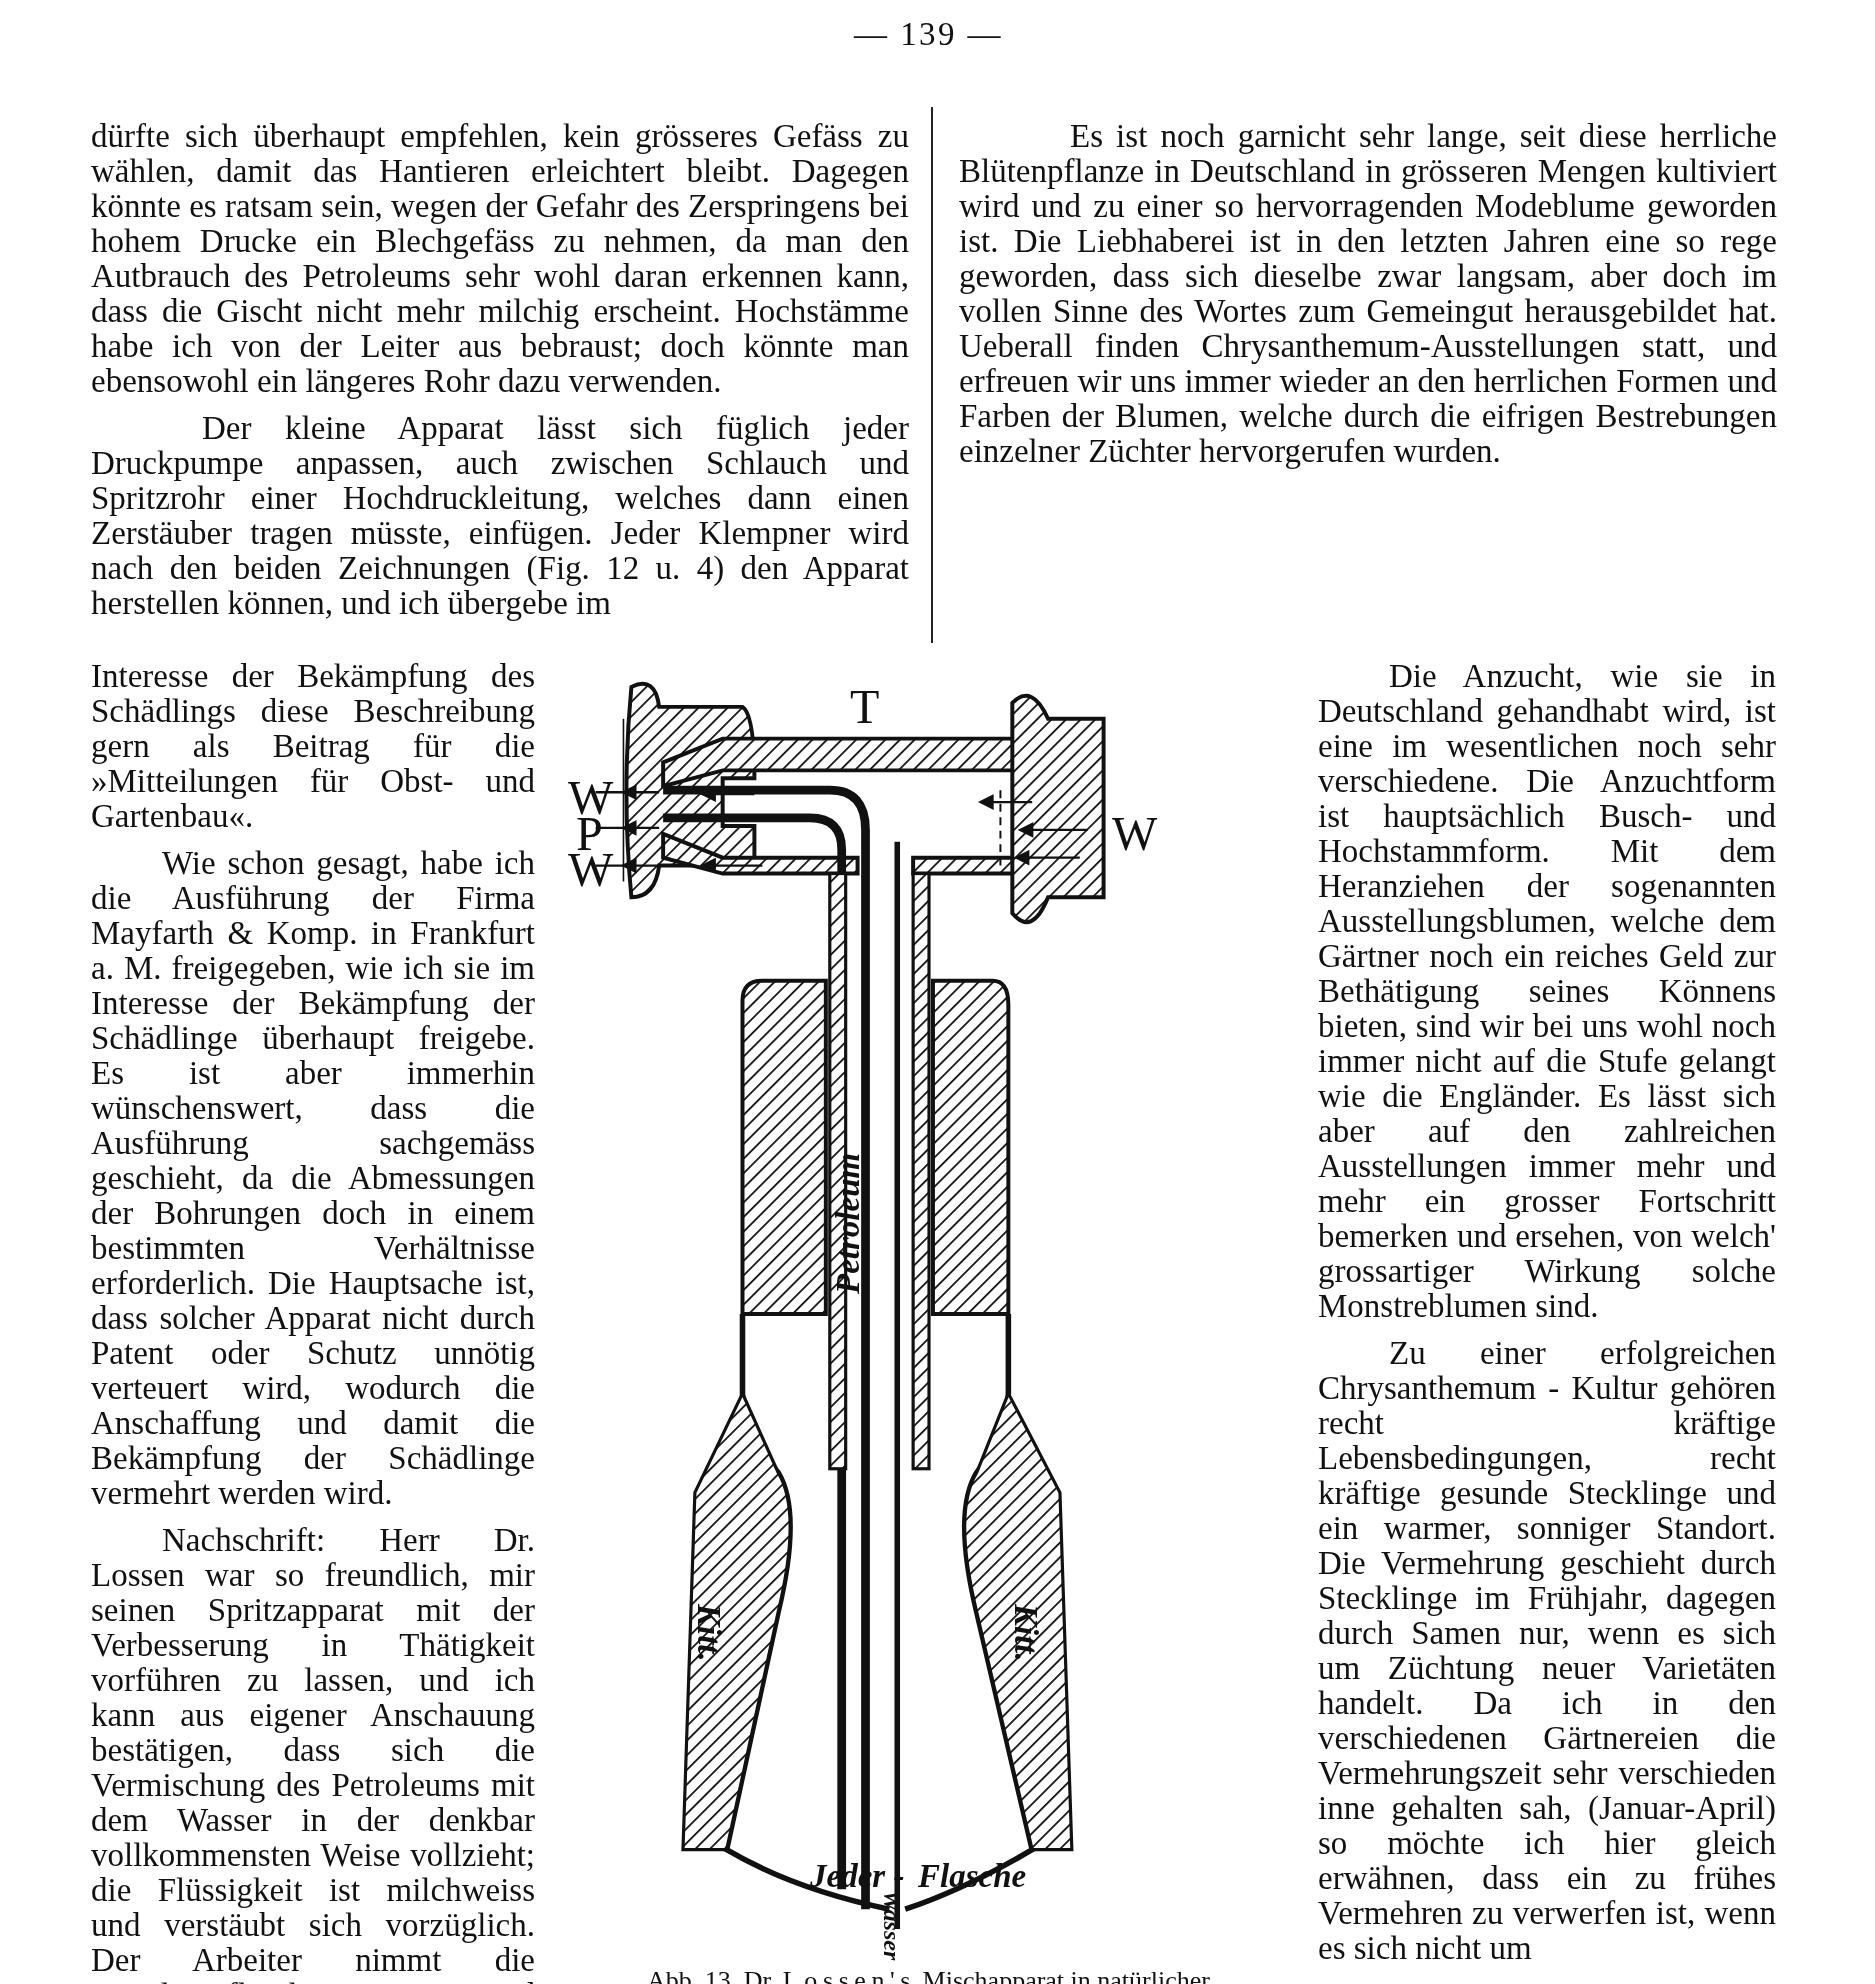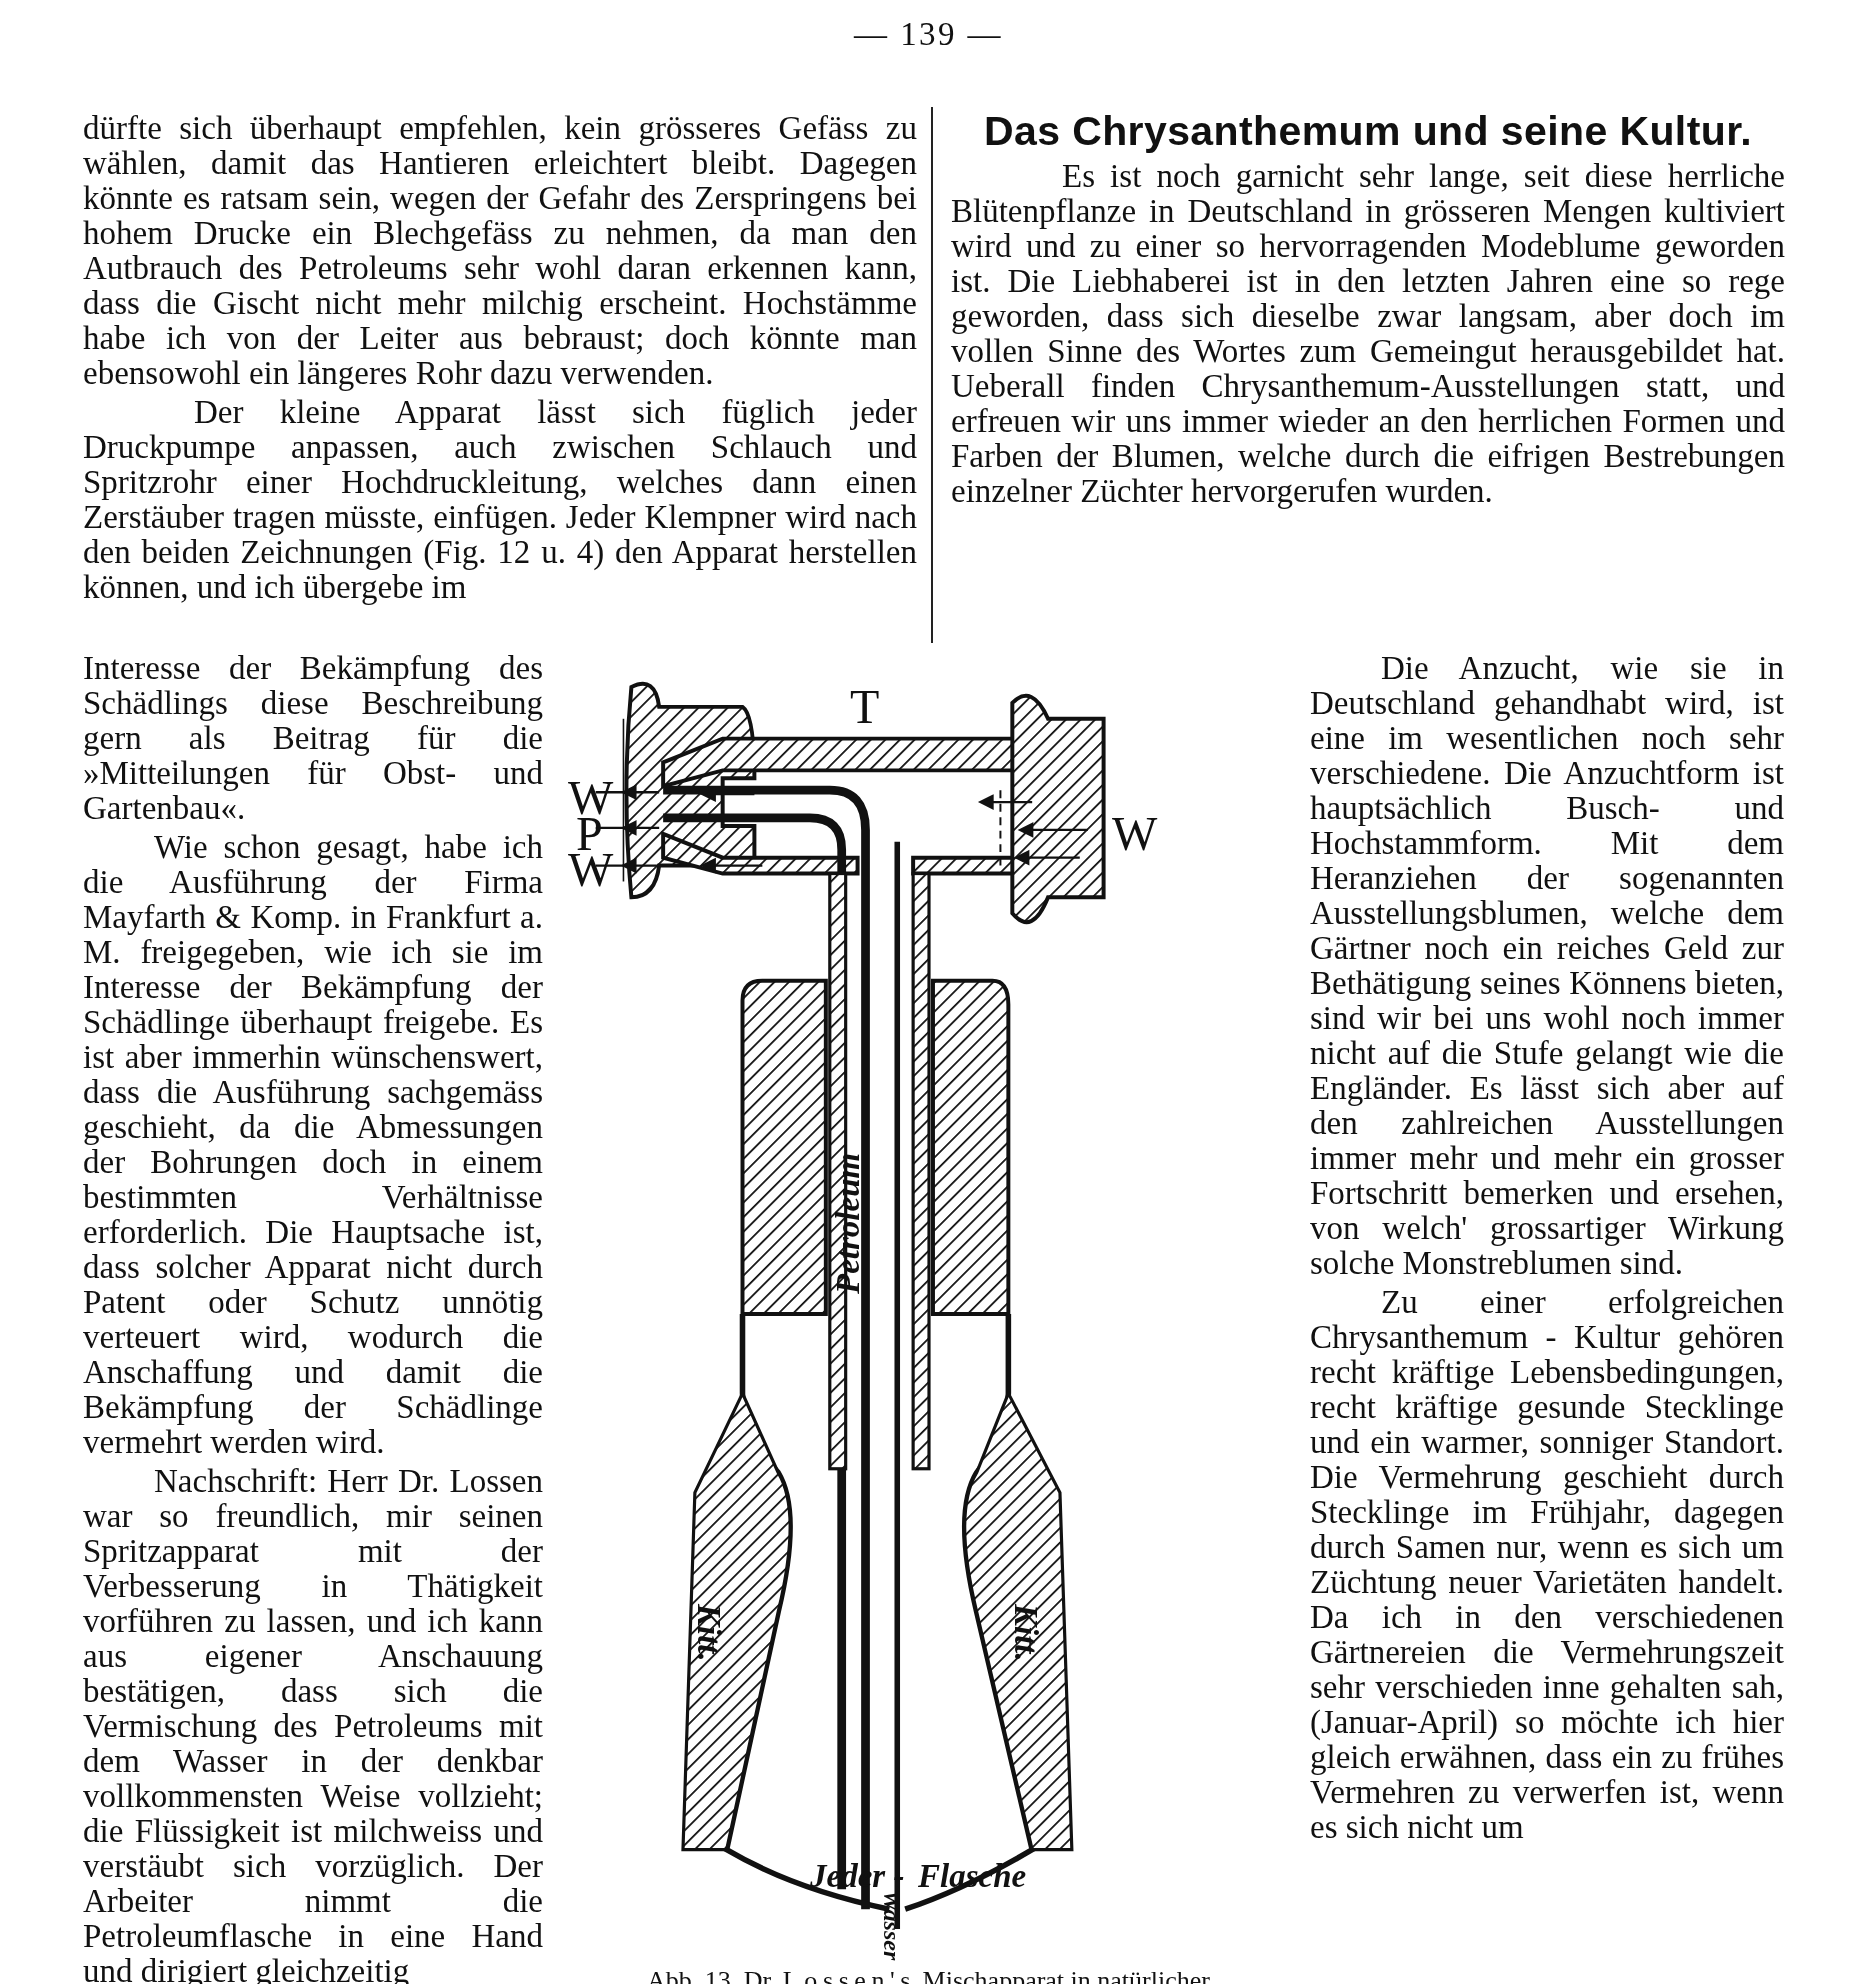--- a/index.html
+++ b/index.html
@@ -1,21 +1,21 @@
 <!DOCTYPE html>
 <html style="font-size:6.4px"><head>
 <meta charset="utf-8">
 <style>
   html, body { margin: 0; padding: 0; background: #ffffff; }
   body { width: 1876px; height: 2626px; position: relative; overflow: hidden;
          font-family: "Liberation Serif", serif; color: #111; }
   .pagenum { position: absolute; top: 16px; left: 0; width: 1857px; text-align: center;
              font-size: 33px; letter-spacing: 2.4px; }
   .col { position: absolute; font-size: 33px; line-height: 35px; text-align: justify; }
-  .col p { margin: 4px; }
+  .col p { margin: 12px; }
   .col p.ind { text-indent: 111px; }
   .left-top { left: 79px; top: 107px; width: 842px; }
   .right-top { left: 947px; top: 107px; width: 842px; }
   .left-wrap { left: 79px; top: 647px; width: 468px; }
   .right-wrap { left: 1306px; top: 647px; width: 482px; }
   .rule-v { position: absolute; left: 931px; width: 1.6px; background: #222; }
   .title { font-family: "Liberation Sans", sans-serif; font-weight: bold; font-size: 41px;
            text-align: center; line-height: 48px; margin-bottom: 3.2px; letter-spacing: 0.4px; }
   .byline { text-align: center; font-size: 31px; margin-bottom: 4px; }
   .byline .sp { letter-spacing: 5.6px; }
@@ -32,21 +32,20 @@
 <div class="pagenum">— 139 —</div>
 
 <div class="col left-top">
   <p>dürfte sich überhaupt empfehlen, kein grösseres Gefäss zu wählen, damit das Hantieren erleichtert bleibt. Dagegen könnte es ratsam sein, wegen der Gefahr des Zerspringens bei hohem Drucke ein Blechgefäss zu nehmen, da man den Autbrauch des Petroleums sehr wohl daran erkennen kann, dass die Gischt nicht mehr milchig erscheint. Hochstämme habe ich von der Leiter aus bebraust; doch könnte man ebensowohl ein längeres Rohr dazu verwenden.</p>
   <p class="ind">Der kleine Apparat lässt sich füglich jeder Druckpumpe anpassen, auch zwischen Schlauch und Spritzrohr einer Hochdruckleitung, welches dann einen Zerstäuber tragen müsste, einfügen. Jeder Klempner wird nach den beiden Zeichnungen (Fig. 12 u. 4) den Apparat herstellen können, und ich übergebe im</p>
 </div>
 
 <div class="rule-v" style="top:107px;height:536px;"></div>
 
 <div class="col right-top">
-  <div class="title">Das Chrysanthemum und seine Kultur.</div>
   <p class="ind">Es ist noch garnicht sehr lange, seit diese herrliche Blütenpflanze in Deutschland in grösseren Mengen kultiviert wird und zu einer so hervorragenden Modeblume geworden ist. Die Liebhaberei ist in den letzten Jahren eine so rege geworden, dass sich dieselbe zwar langsam, aber doch im vollen Sinne des Wortes zum Gemeingut herausgebildet hat. Ueberall finden Chrysanthemum-Ausstellungen statt, und erfreuen wir uns immer wieder an den herrlichen Formen und Farben der Blumen, welche durch die eifrigen Bestrebungen einzelner Züchter hervorgerufen wurden.</p>
 </div>
 
 <div class="col left-wrap">
   <p>Interesse der Bekämpfung des Schädlings diese Beschreibung gern als Beitrag für die »Mitteilungen für Obst- und Gartenbau«.</p>
   <p class="ind" style="text-indent:71px">Wie schon gesagt, habe ich die Ausführung der Firma Mayfarth &amp; Komp. in Frankfurt a. M. freigegeben, wie ich sie im Interesse der Bekämpfung der Schädlinge überhaupt freigebe. Es ist aber immerhin wünschenswert, dass die Ausführung sachgemäss geschieht, da die Abmessungen der Bohrungen doch in einem bestimmten Verhältnisse erforderlich. Die Hauptsache ist, dass solcher Apparat nicht durch Patent oder Schutz unnötig verteuert wird, wodurch die Anschaffung und damit die Bekämpfung der Schädlinge vermehrt werden wird.</p>
   <p class="ind" style="text-indent:71px">Nachschrift: Herr Dr. Lossen war so freundlich, mir seinen Spritzapparat mit der Verbesserung in Thätigkeit vorführen zu lassen, und ich kann aus eigener Anschauung bestätigen, dass sich die Vermischung des Petroleums mit dem Wasser in der denkbar vollkommensten Weise vollzieht; die Flüssigkeit ist milchweiss und verstäubt sich vorzüglich. Der Arbeiter nimmt die Petroleumflasche in eine Hand und dirigiert gleichzeitig</p>
 </div>
 
 <div class="figure">

